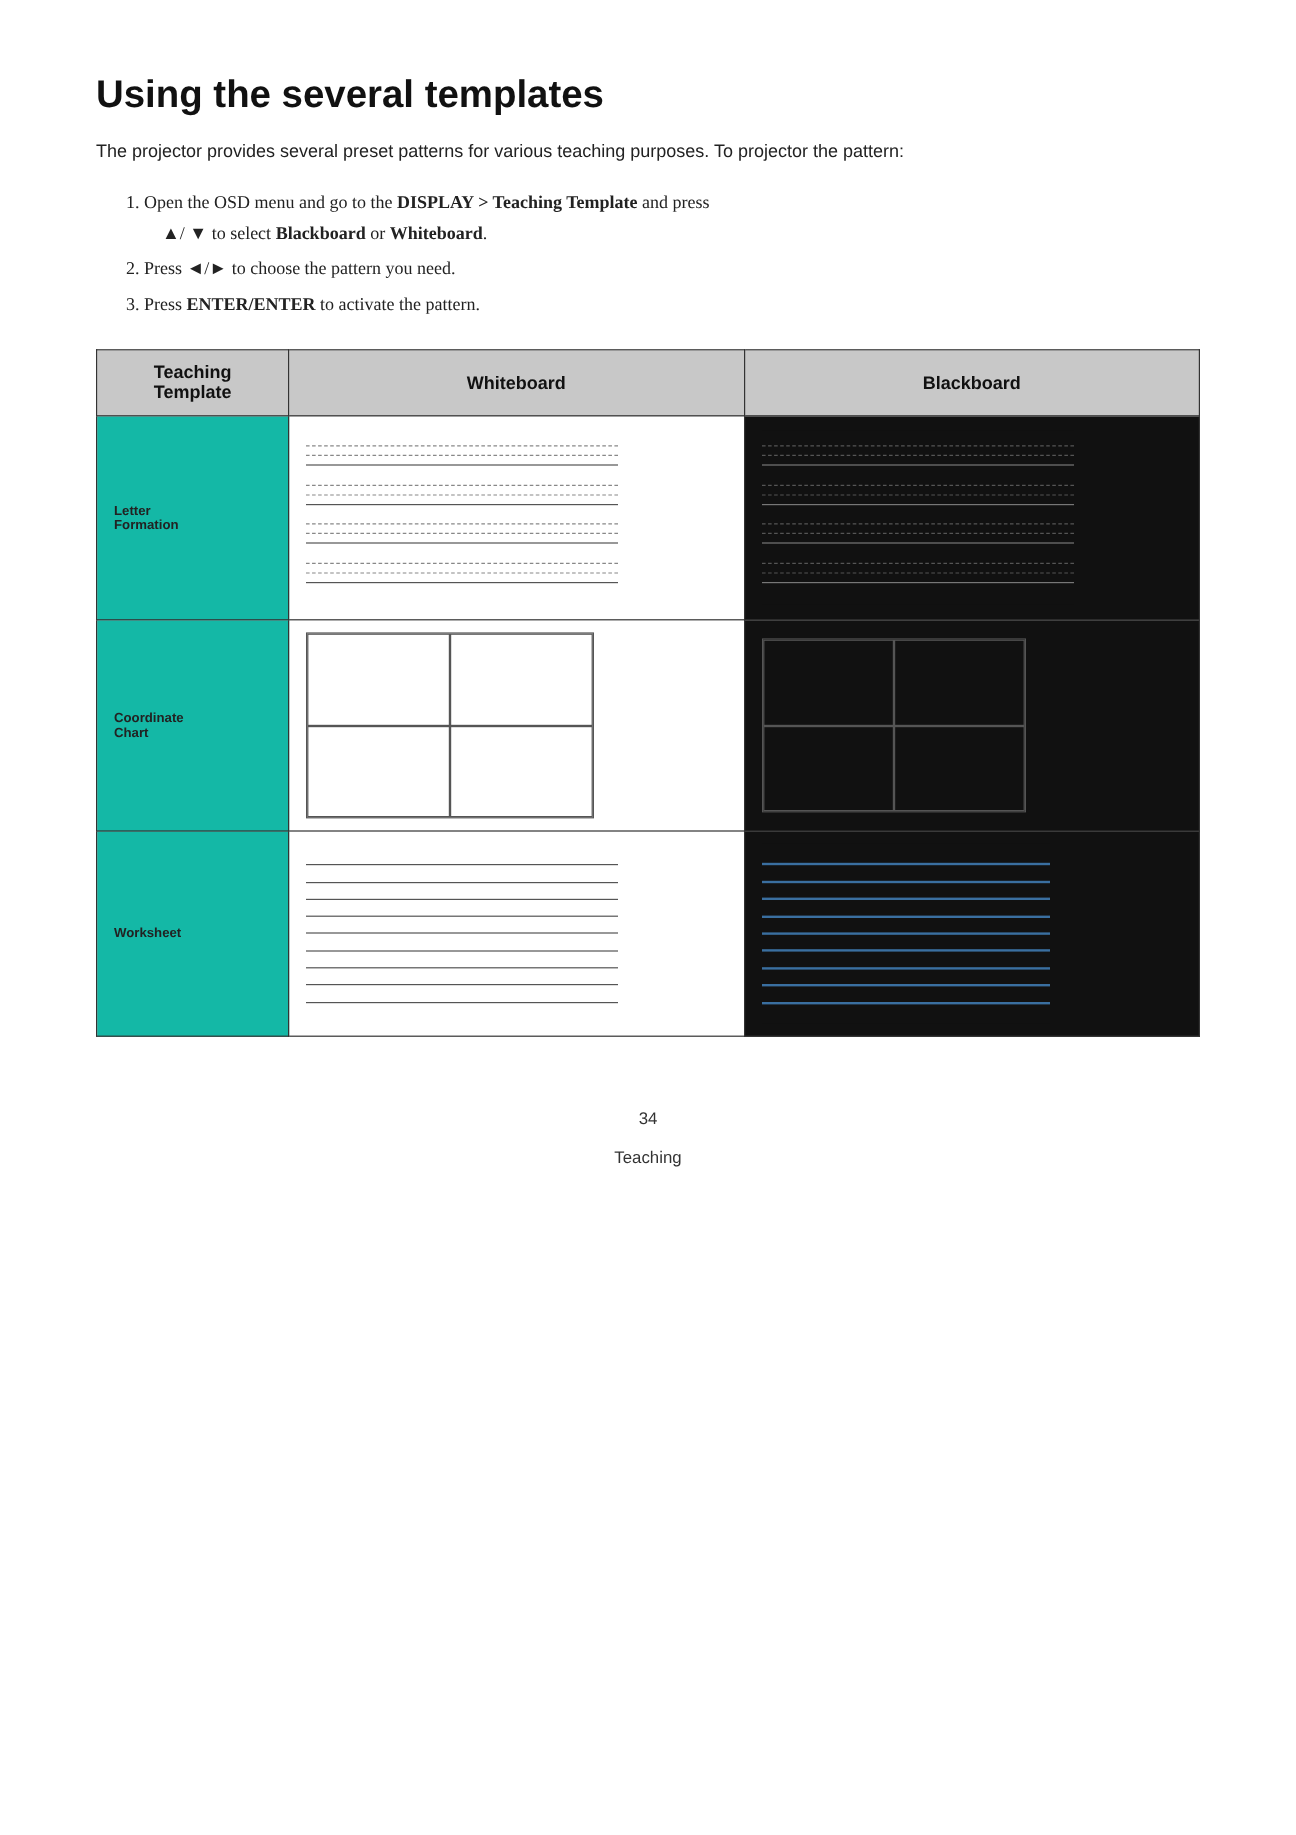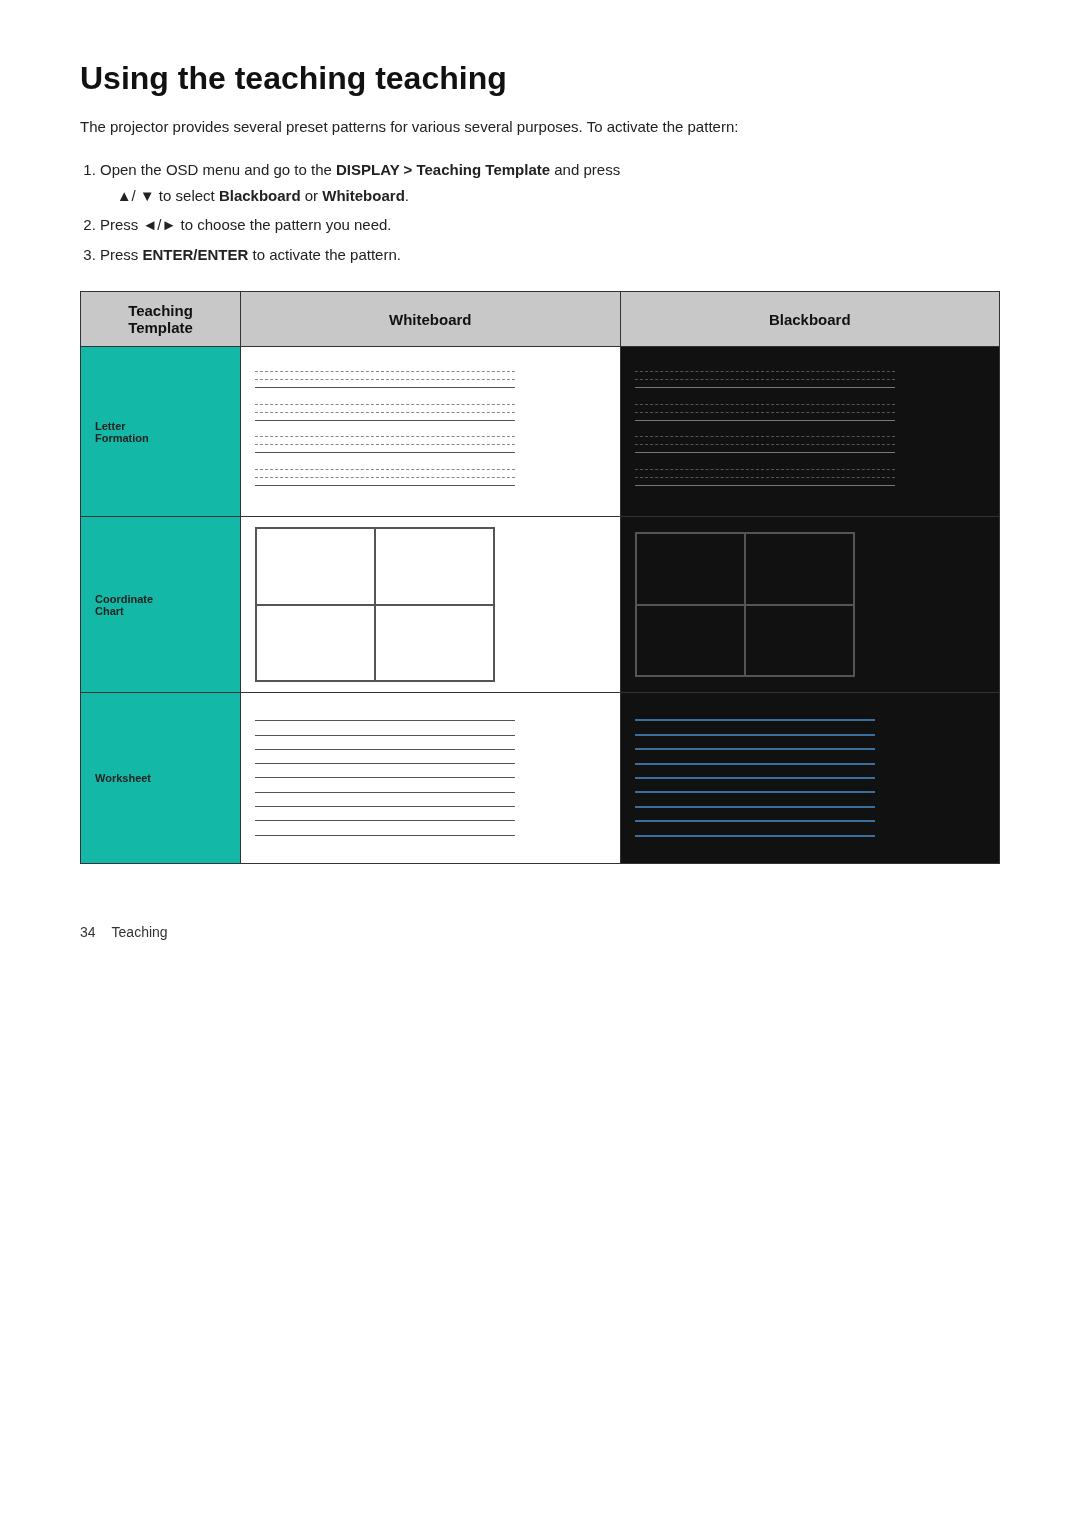--- a/index.html
+++ b/index.html
@@ -21,22 +21,23 @@
     }
 
     .intro-text {
       font-size: 15px;
       line-height: 1.6;
       margin-bottom: 18px;
       max-width: 820px;
     }
 
     ol {
-      margin-left: 20px;
+      margin-left: 40px;
       margin-bottom: 24px;
+      font-family: Liberation Serif, serif;
     }
 
     ol li {
       font-size: 15px;
       line-height: 1.7;
       margin-bottom: 4px;
     }
 
     .table-container {
       width: 100%;
@@ -188,36 +189,37 @@
       margin: 4px 0;
     }
 
     .footer {
       margin-top: 60px;
       font-size: 14px;
       color: #333;
       display: flex;
       align-items: center;
       gap: 16px;
+      flex-direction: column;
     }
 
     .page-num {
       font-size: 14px;
     }
 
     .row-data td {
       height: 170px;
     }
   </style>
 </head>
 <body>
 
-<h1>Using the teaching teaching</h1>
-
-<p class="intro-text">The projector provides several preset patterns for various several purposes. To activate the pattern:</p>
+<h1>Using the several templates</h1>
+
+<p class="intro-text">The projector provides several preset patterns for various teaching purposes. To projector the pattern:</p>
 
 <ol>
   <li>
     Open the OSD menu and go to the <strong>DISPLAY &gt; Teaching Template</strong> and press<br>
     &nbsp;&nbsp;&nbsp;&nbsp;▲/ ▼ to select <strong>Blackboard</strong> or <strong>Whiteboard</strong>.
   </li>
   <li>
     Press ◄/► to choose the pattern you need.
   </li>
   <li>

